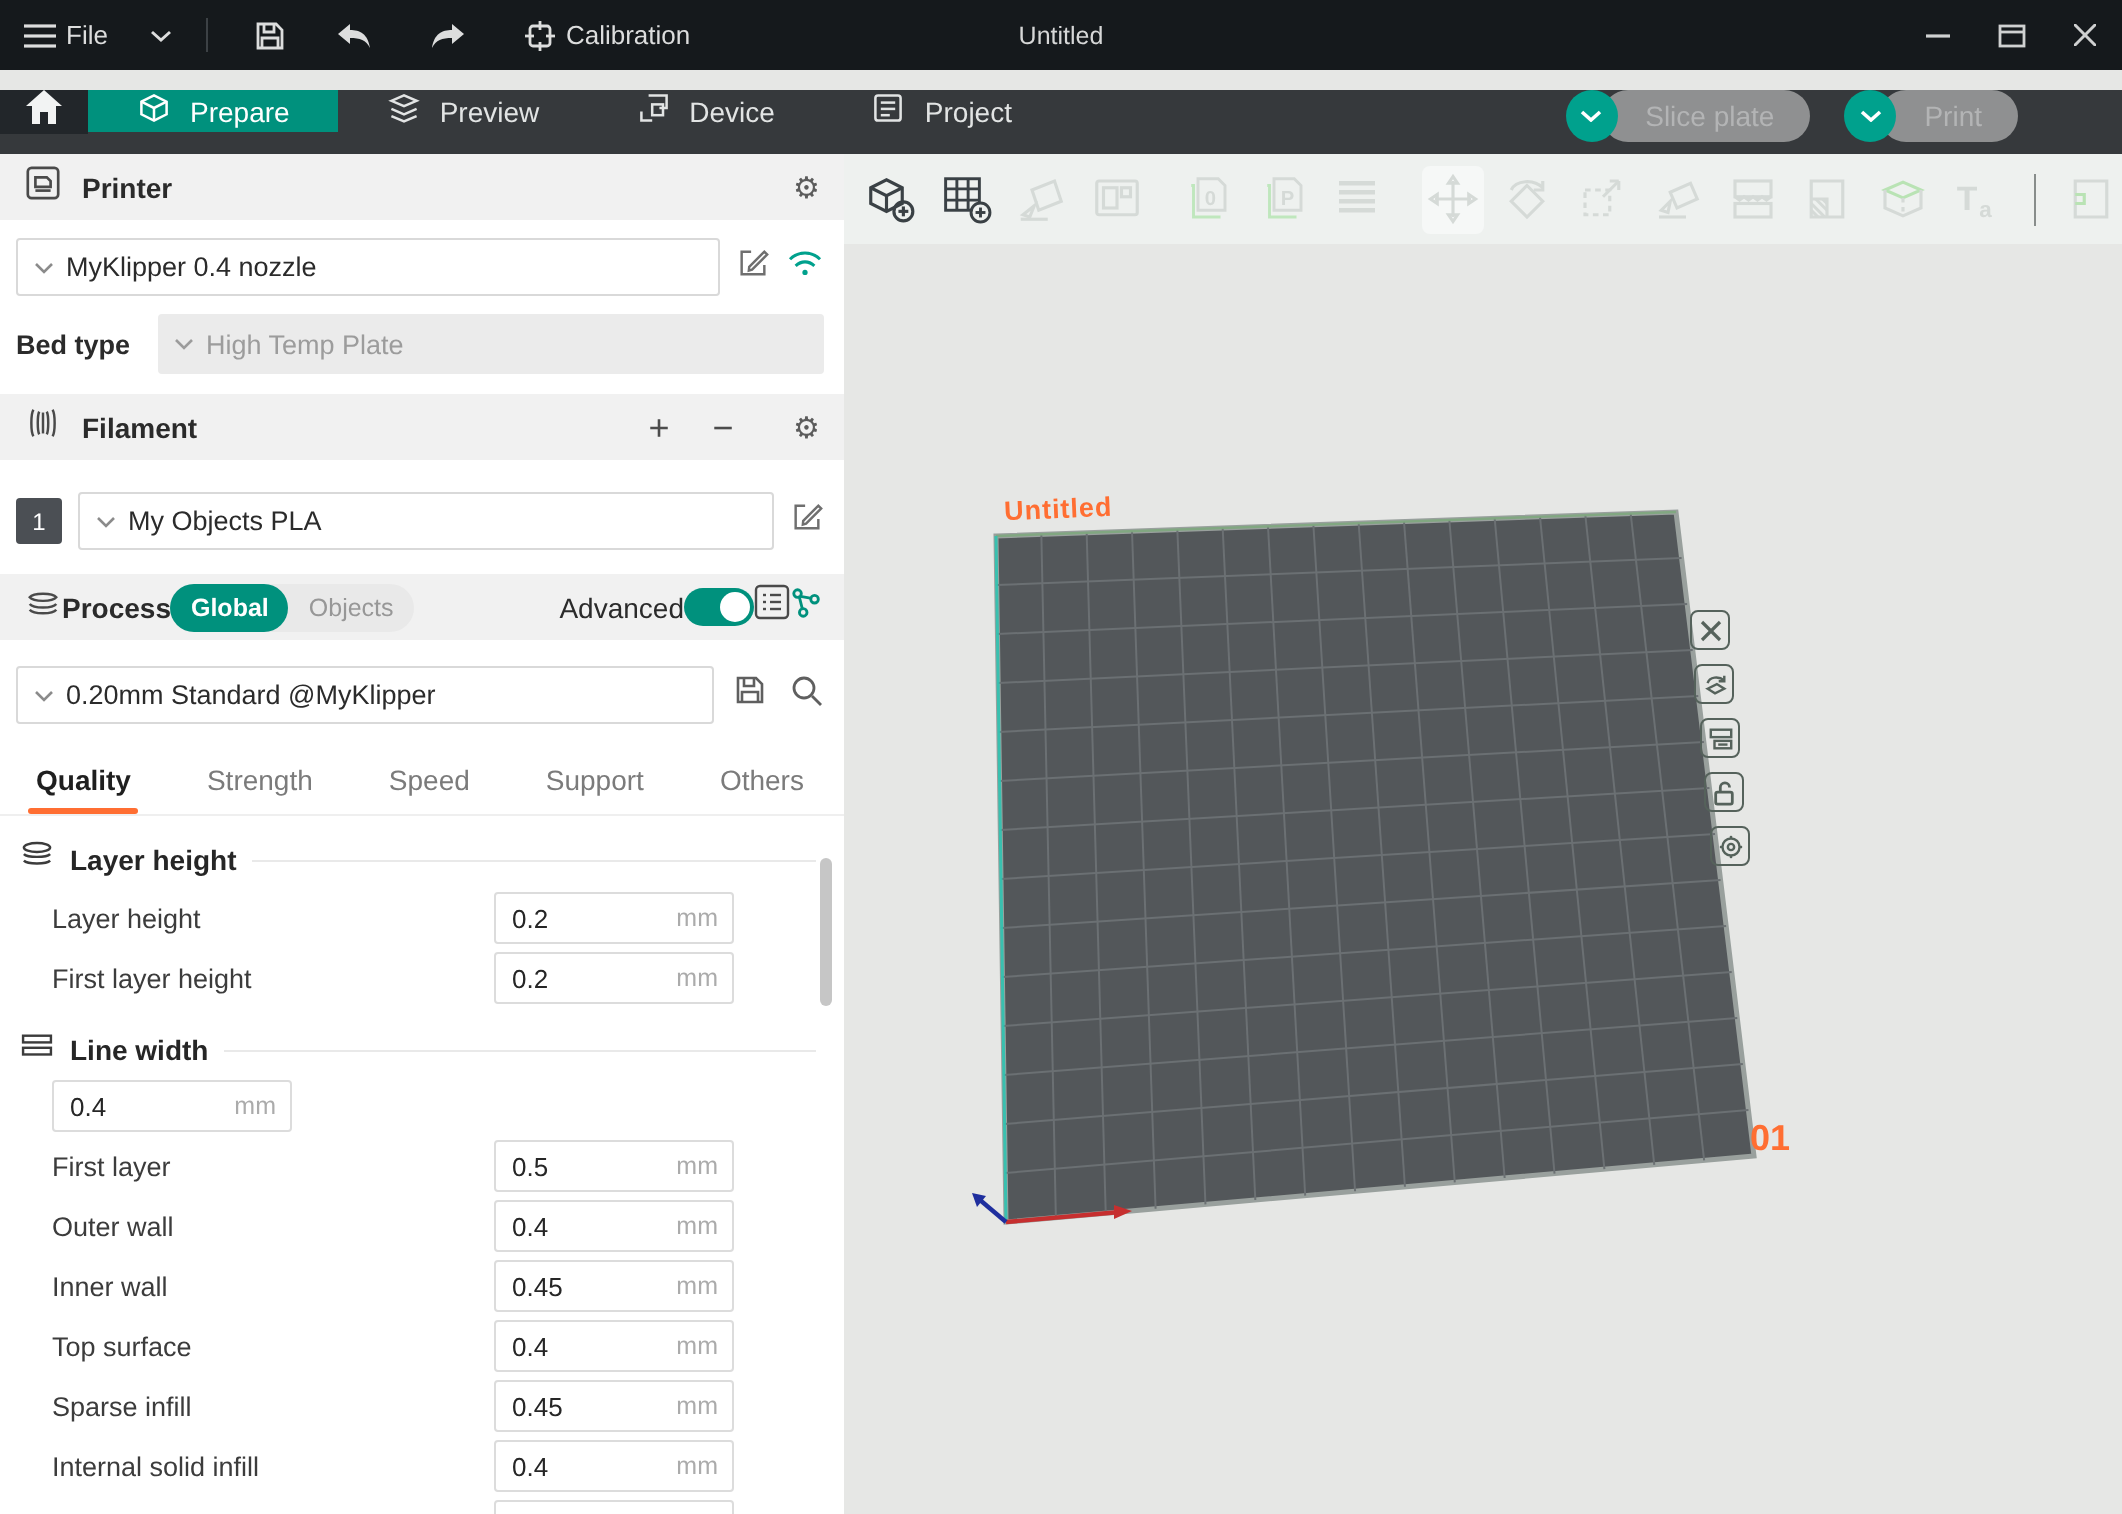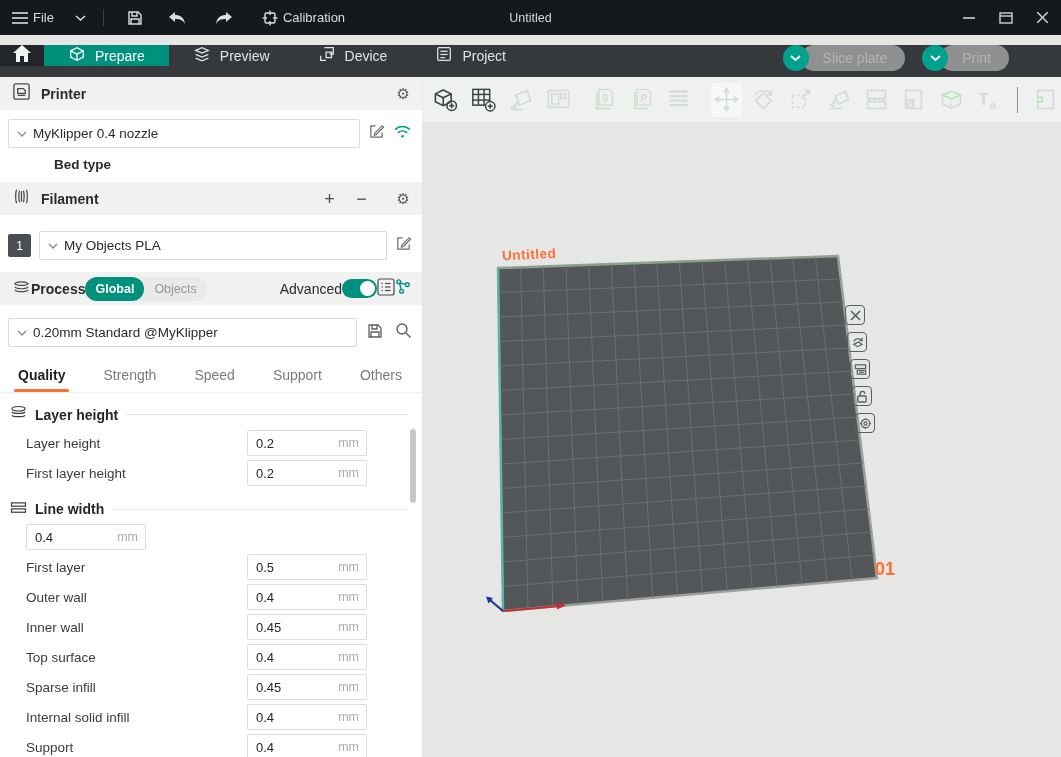--- a/index.html
+++ b/index.html
@@ -39,21 +39,21 @@
   .sec-title { font-size:14px; font-weight:700; color:#2b2b2b; }
   .sec-spacer { flex:1; }
   .hdr-btn { font-size:18px; color:#4c4c4c; width:22px; text-align:center; line-height:18px; }
   .gear { font-family:"DejaVu Sans", sans-serif; font-size:15px; color:#5c5c5c; }
 
   .combo-row { display:flex; align-items:center; padding:9px 10px 6px 8px; gap:8px; }
   .combo { flex:1; height:29px; border:1px solid #d9d9d9; border-radius:2px; background:#fff;
     display:flex; align-items:center; gap:6px; padding:0 8px; font-size:13.5px; color:#2b2b2b; }
   .combo .chev { color:#8b8b8b; display:flex; }
   .bedtype-row { display:flex; align-items:center; padding:3px 10px 10px 8px; gap:14px; }
-  .bedtype-label { font-size:13.5px; color:#2b2b2b; font-weight:700;margin-left:46px; }
+  .bedtype-label { font-size:13.5px; color:#2b2b2b; font-weight:700; }
   .combo.gray { background:#ebebeb; border:none; color:#9c9c9c; height:30px; }
 
   .fil-idx { width:23px; height:23px; background:#4b4f54; color:#fff; font-size:12px;
     display:flex; align-items:center; justify-content:center; border-radius:2px; flex:none; }
 
   .proc-header { height:33px; background:#f1f1f1; display:flex; align-items:center; padding:0 10px 0 12px; gap:0; }
   .seg-pill { display:flex; align-items:center; background:#e9e9e9; border-radius:12px; height:24px; }
   .seg { font-size:12.5px; padding:0 10px; height:24px; display:flex; align-items:center; border-radius:12px; color:#979797; }
   .seg.active { background:#00917d; color:#fff; font-weight:700; }
   .advanced { font-size:14px; color:#2b2b2b; margin-left:auto; }
@@ -279,20 +279,28 @@
         <svg width="19" height="15" viewBox="0 0 20 16" fill="none" stroke="#00a18d" stroke-width="1.6">
             <path d="M2 6 C6.5 1.5 13.5 1.5 18 6"></path>
             <path d="M5 9.5 C8 6.7 12 6.7 15 9.5"></path>
             <circle cx="10" cy="13" r="1.4" fill="#00a18d" stroke="none"></circle>
           </svg>
       </span>
     </div>
 
     <div class="bedtype-row">
       <span class="bedtype-label">Bed type</span>
+      <div class="combo gray" style="flex:1">
+        <span class="chev">
+          <svg width="10" height="6" viewBox="0 0 10 6">
+              <polyline points="1,1 5,5 9,1" fill="none" stroke="#9c9c9c" stroke-width="1.3"></polyline>
+            </svg>
+        </span>
+        <span>High Temp Plate</span>
+      </div>
     </div>
 
     <div class="sec-header">
       <span>
         <svg width="19" height="19" viewBox="0 0 20 20" fill="none" stroke="#4a4a4a" stroke-width="1.3">
             <path d="M5 3 C3.5 5 3.5 15 5 17"></path>
             <path d="M15 3 C16.5 5 16.5 15 15 17"></path>
             <path d="M8 4 C7 6 7 14 8 16"></path>
             <path d="M12 4 C13 6 13 14 12 16"></path>
             <path d="M10 4.5 V15.5"></path>

